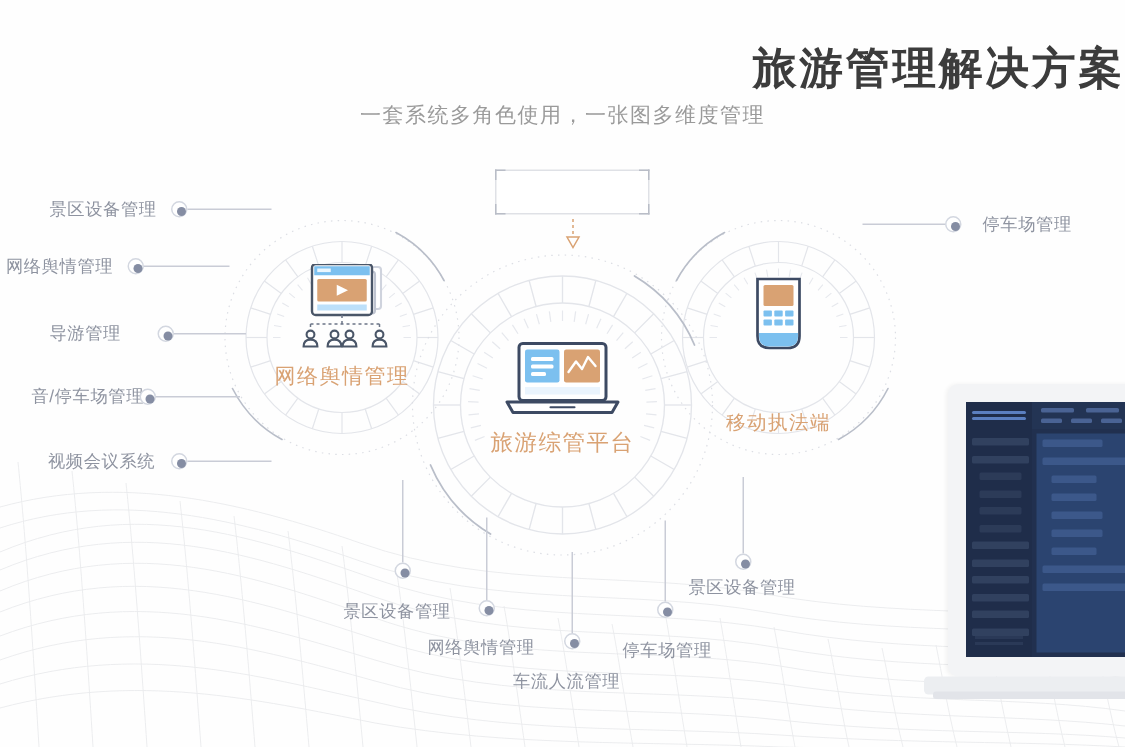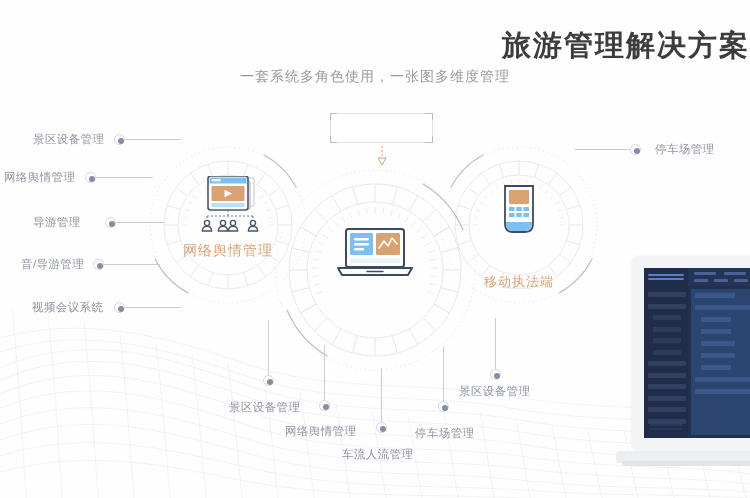--- a/index.html
+++ b/index.html
@@ -464,20 +464,21 @@
     <rect x="16" y="5" width="23" height="22" rx="1.5" fill="#7cc0ef"></rect>
     <rect x="20" y="10" width="15" height="2.6" rx="1" fill="#ffffff"></rect>
     <rect x="20" y="15" width="15" height="2.6" rx="1" fill="#ffffff"></rect>
     <rect x="20" y="20" width="10" height="2.6" rx="1" fill="#ffffff"></rect>
     <rect x="42" y="5" width="24" height="22" rx="1.5" fill="#d9a273"></rect>
     <polyline points="45,20 50,13 54,18 58,10 63,16" fill="none" stroke="#ffffff" stroke-width="1.6" stroke-linejoin="round" stroke-linecap="round"></polyline>
     <rect x="16" y="30" width="50" height="5" fill="#eaf4fd"></rect>
     <path d="M4,40 L78,40 L74,47 L8,47 Z" fill="#ffffff" stroke="#3d4a63" stroke-width="2" stroke-linejoin="round"></path>
     <line x1="33" y1="43.5" x2="49" y2="43.5" stroke="#3d4a63" stroke-width="1.4" stroke-linecap="round"></line>
   </svg>
+  <div class="hub-label" style="left:275px;top:286px;font-size:15px">旅游综管平台</div>
 
   <svg style="position:absolute;left:498px;top:184px;width:42px;height:54px" viewBox="0 0 42 54">
     <path d="M7,2 L35,2 L35,40 Q35,48 27,48 L15,48 Q7,48 7,40 Z" fill="#ffffff" stroke="#3d4a63" stroke-width="1.8"></path>
     <rect x="11" y="6" width="20" height="14" rx="1" fill="#d9a273"></rect>
     <g fill="#7cc0ef">
       <rect x="11" y="23" width="5.6" height="4" rx=".6"></rect>
       <rect x="18.2" y="23" width="5.6" height="4" rx=".6"></rect>
       <rect x="25.4" y="23" width="5.6" height="4" rx=".6"></rect>
       <rect x="11" y="29" width="5.6" height="4" rx=".6"></rect>
       <rect x="18.2" y="29" width="5.6" height="4" rx=".6"></rect>
@@ -492,21 +493,21 @@
   <div class="connector" style="left:125px;top:139px;width:56px;height:1px"></div>
 
   <div class="node-label" style="left:4px;top:170px">网络舆情管理</div>
   <div class="node-dot" style="left:85px;top:172px"></div>
   <div class="connector" style="left:96px;top:177px;width:57px;height:1px"></div>
 
   <div class="node-label" style="left:33px;top:215px">导游管理</div>
   <div class="node-dot" style="left:105px;top:217px"></div>
   <div class="connector" style="left:116px;top:222px;width:48px;height:1px"></div>
 
-  <div class="node-label" style="left:21px;top:257px">音/导游管理</div>
+  <div class="node-label" style="left:21px;top:257px">音/停车场管理</div>
   <div class="node-dot" style="left:93px;top:259px"></div>
   <div class="connector" style="left:104px;top:264px;width:56px;height:1px"></div>
 
   <div class="node-label" style="left:32px;top:300px">视频会议系统</div>
   <div class="node-dot" style="left:114px;top:302px"></div>
   <div class="connector" style="left:125px;top:307px;width:56px;height:1px"></div>
 
   <div class="connector" style="left:575px;top:149px;width:55px;height:1px"></div>
   <div class="node-dot" style="left:630px;top:144px"></div>
   <div class="node-label" style="left:655px;top:142px">停车场管理</div>

